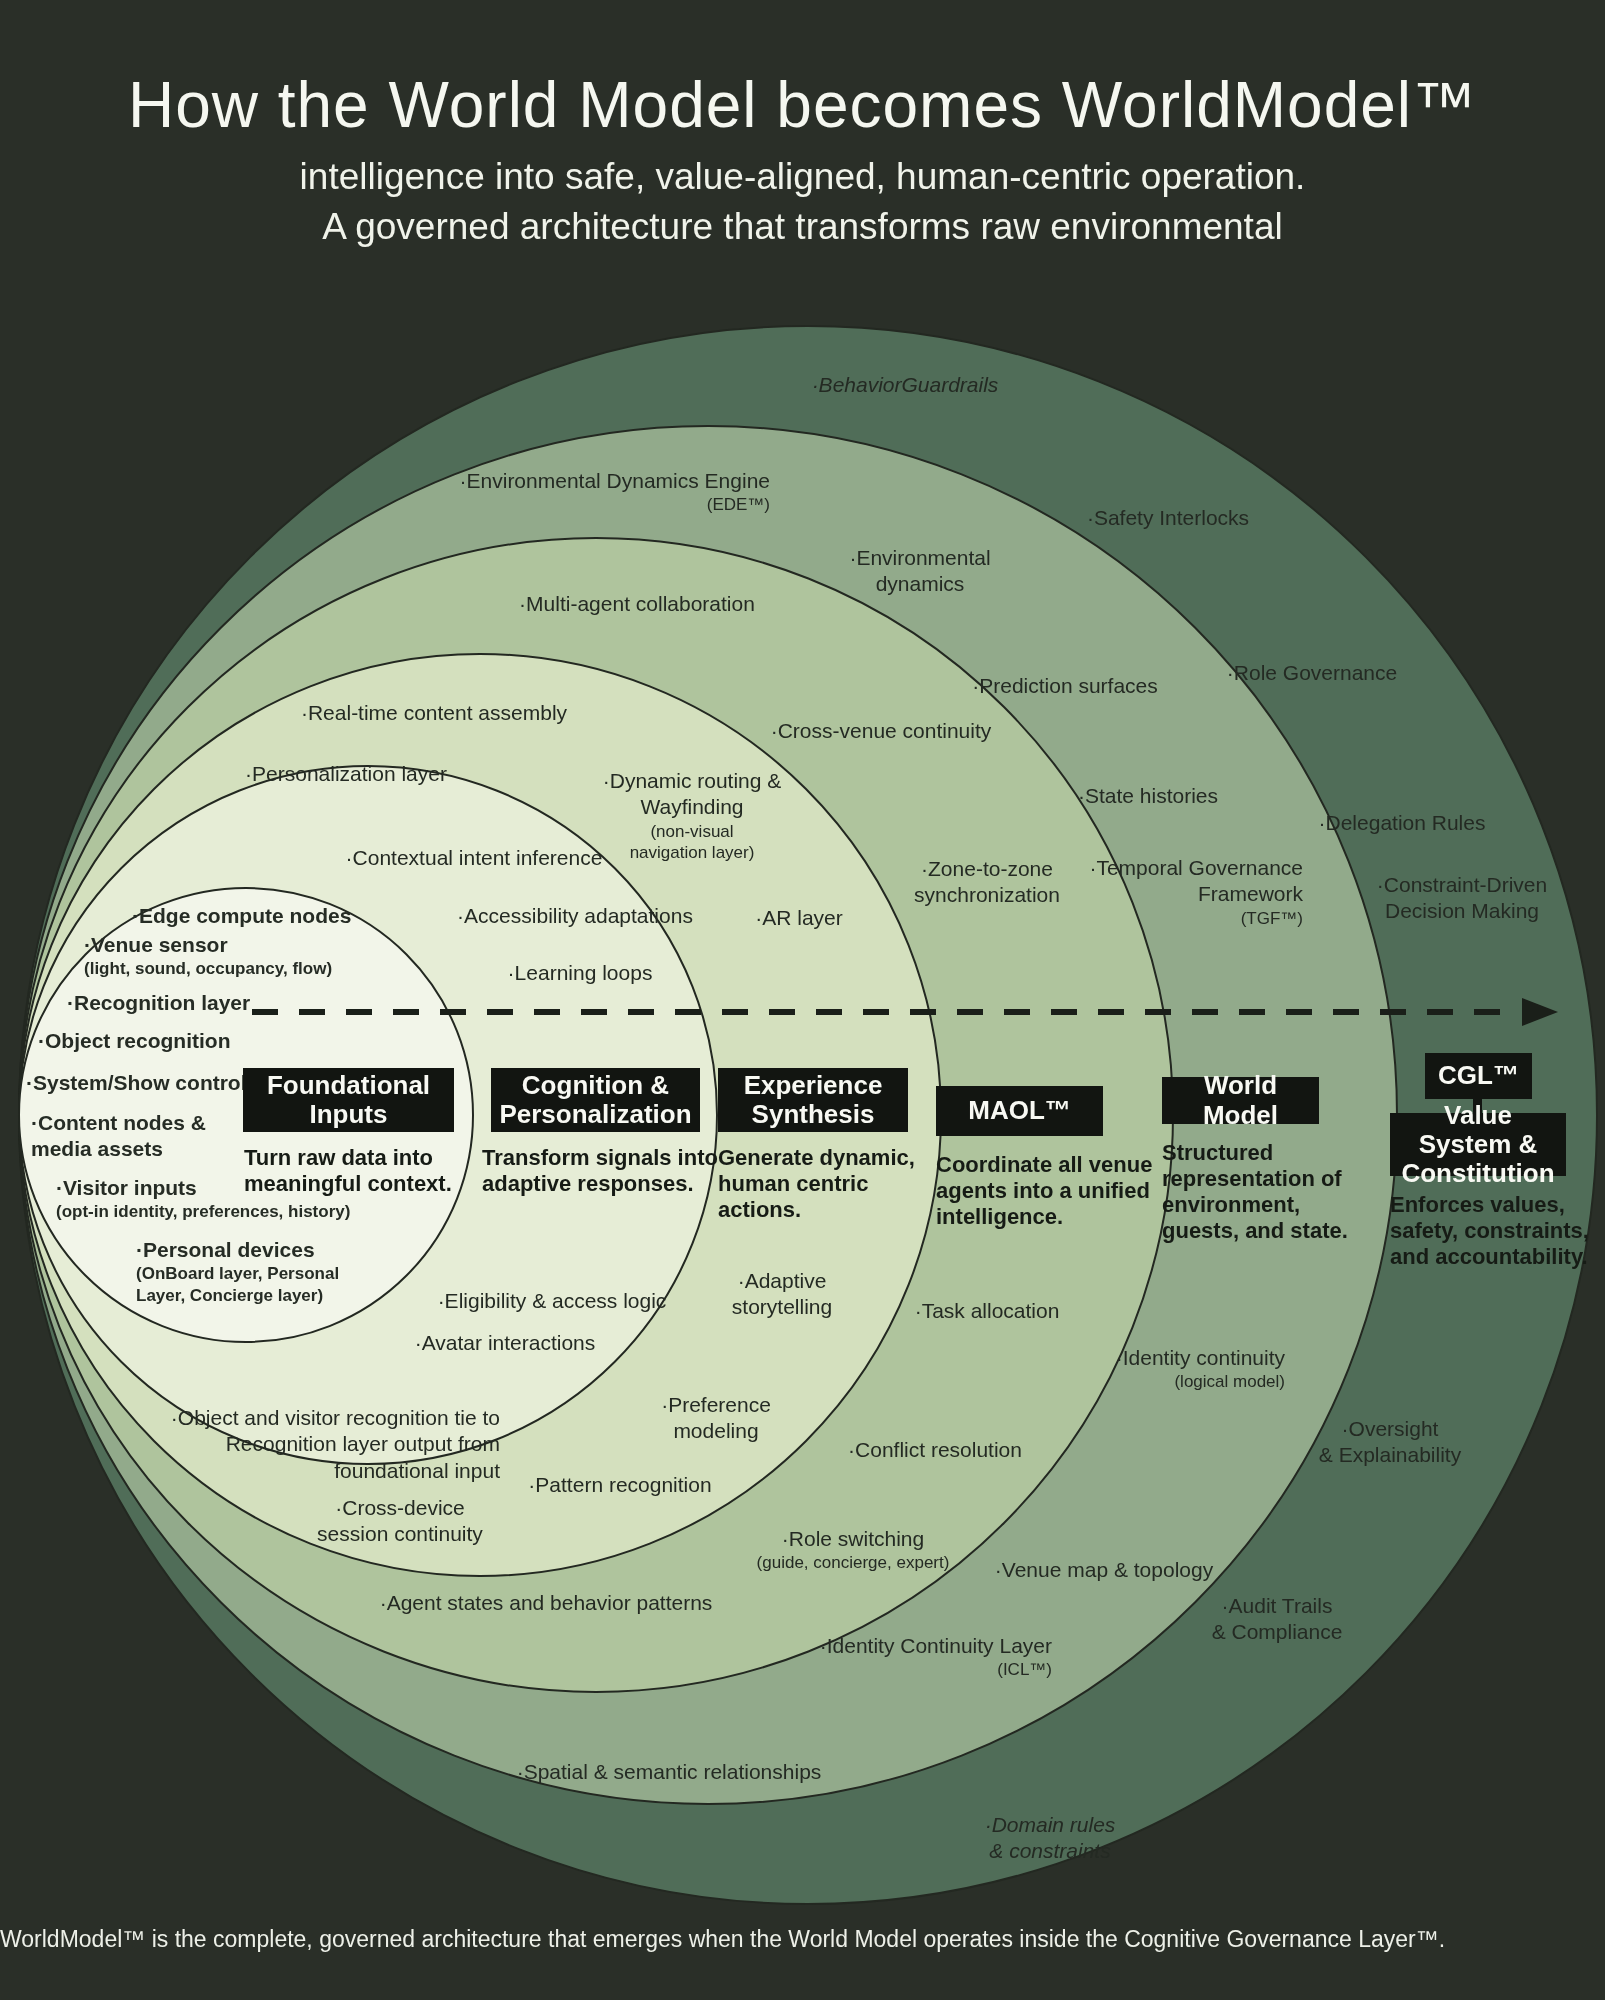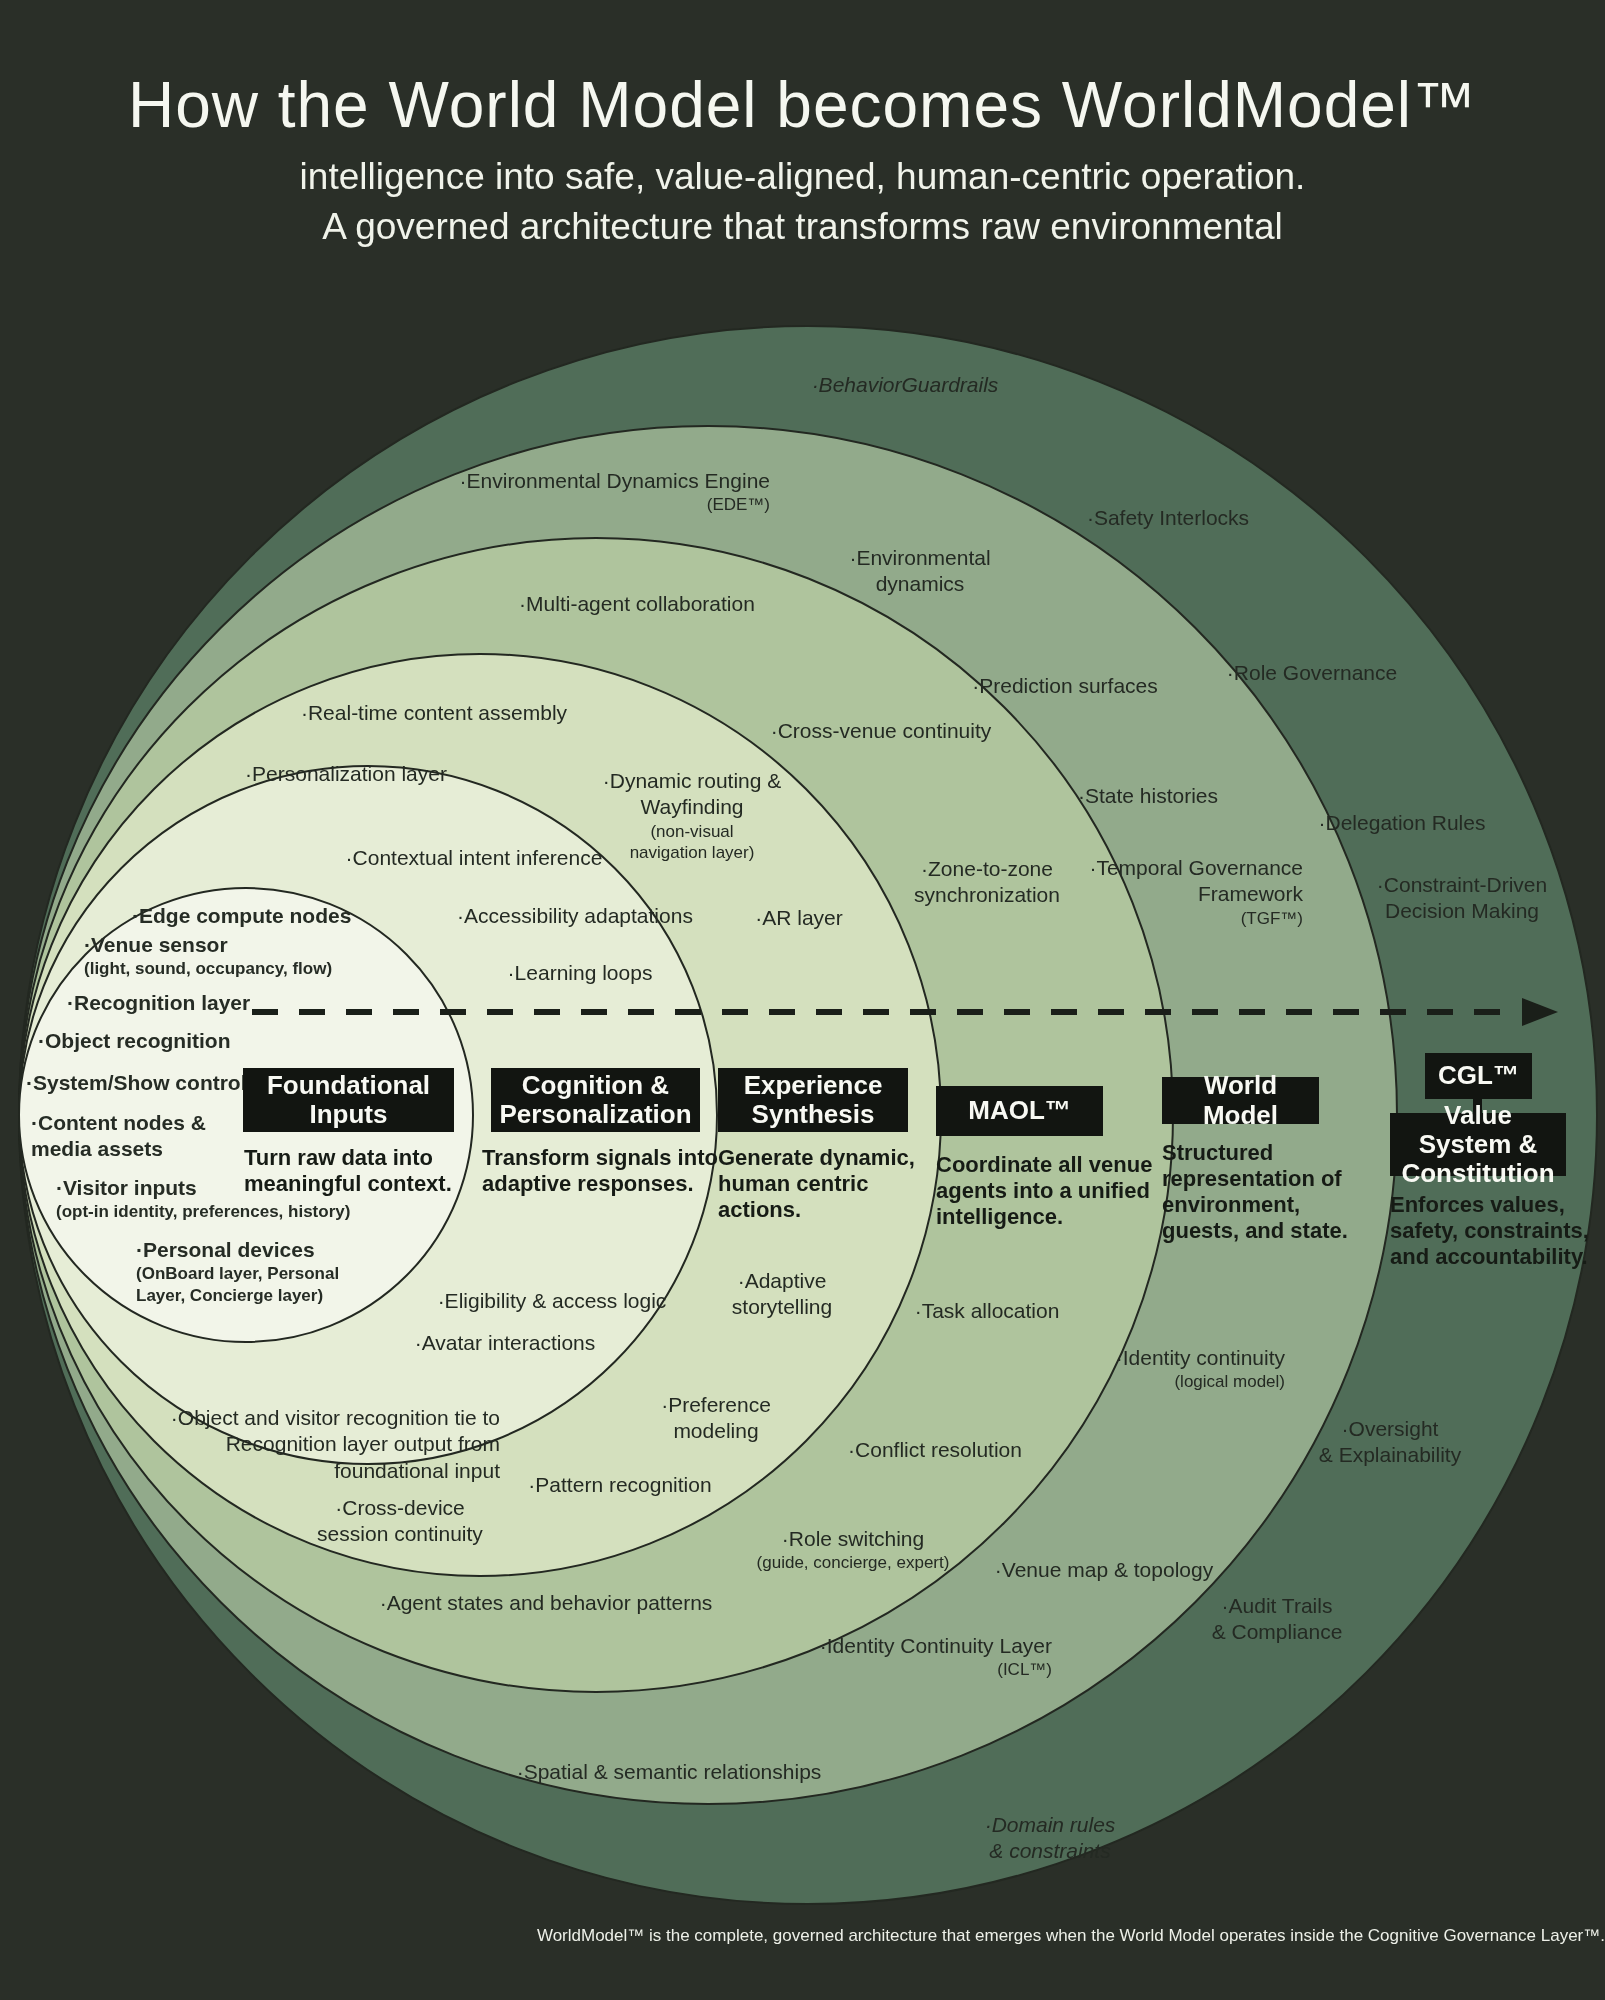--- a/index.html
+++ b/index.html
@@ -9,22 +9,22 @@
   }
   .title{
     position:absolute;top:68px;left:0;width:100%;text-align:center;
     color:#F5F7F0;font-size:64px;font-weight:400;letter-spacing:1px;
   }
   .subtitle{
     position:absolute;top:152px;left:0;width:100%;text-align:center;
     color:#F0F3EA;font-size:37px;font-weight:400;line-height:1.35;
   }
   .footer{
-    position:absolute;top:1926px;left:0;width:100%;text-align:right;
-    color:#EDF0E8;font-size:17px;font-weight:400;
+    position:absolute;top:1926px;left:0;width:100%;text-align:left;
+    color:#EDF0E8;font-size:23px;font-weight:400;
   }
   .circle{
     position:absolute;border-radius:50%;border:2px solid #232821;
     box-sizing:border-box;
   }
   .label{
     position:absolute;color:#242A23;font-size:21px;line-height:1.25;white-space:nowrap;
   }
   .label.bold{font-weight:bold;color:#262C25;}
   .label .sm{font-size:17px;}

